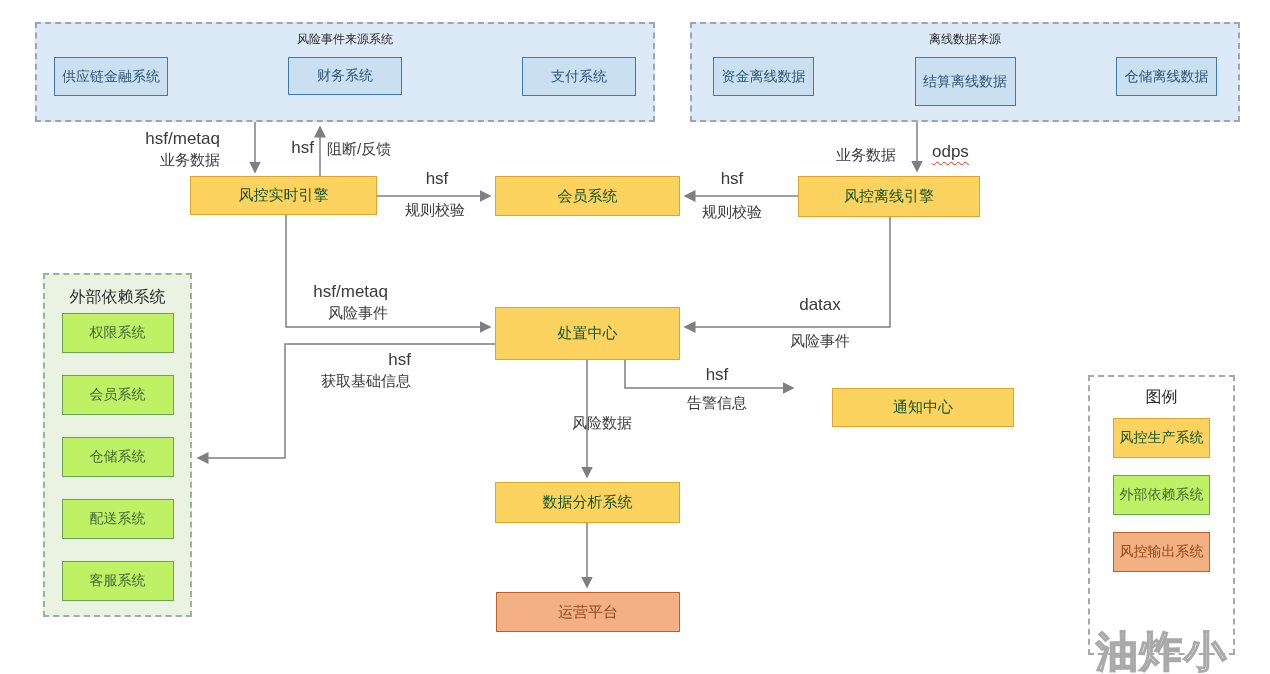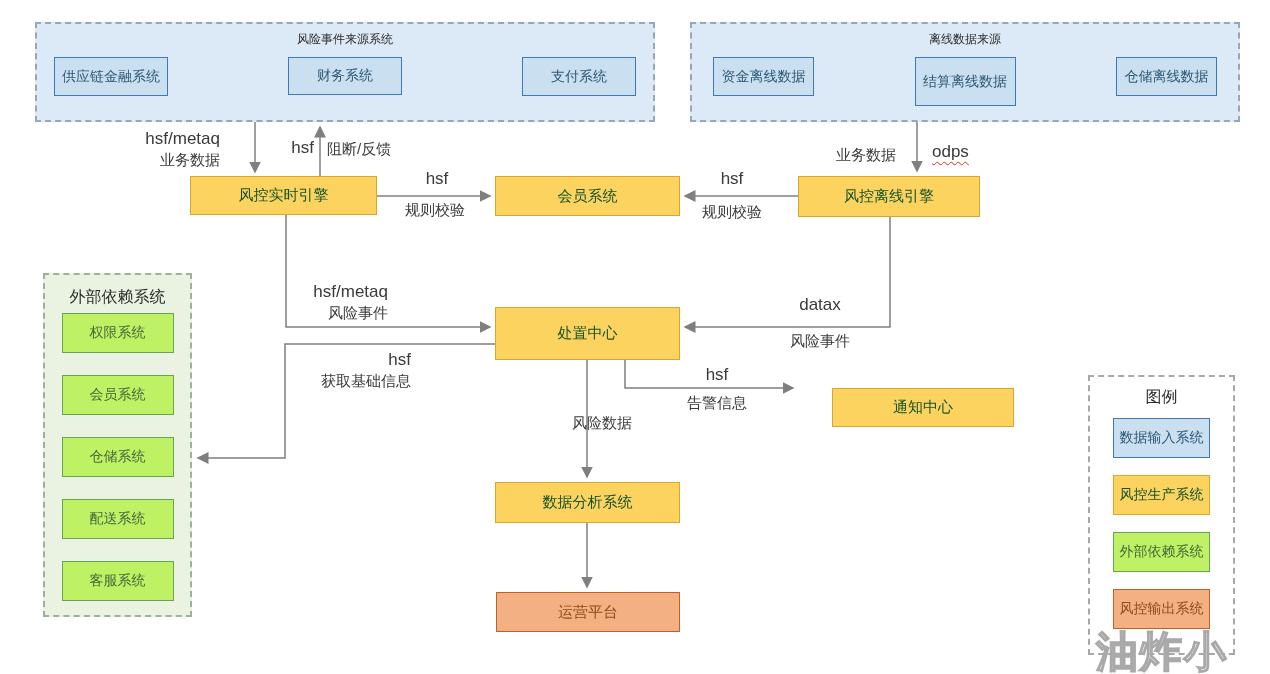--- a/index.html
+++ b/index.html
@@ -94,21 +94,20 @@
         <div class="node green small" style="width:112px;height:40px;">配送系统</div>
 
         <div class="node green small" style="width:112px;height:40px;">客服系统</div>
       </div>
   </div>
 
   <div class="container legend-group" style="left:1088px;top:375px;width:147px;height:280px;">
     <div class="container-title" style="margin-top:10px;font-size:16px;">图例</div>
     <div class="vbox-col" style="gap:17px;margin-top:10px;">
 
-        <div class="node small blue" style="width:97px;height:40px;">数据输入系统</div>
 
         <div class="node small yellow" style="width:97px;height:40px;">风控生产系统</div>
 
         <div class="node small green" style="width:97px;height:40px;">外部依赖系统</div>
 
         <div class="node small orange" style="width:97px;height:40px;">风控输出系统</div>
       </div>
   </div>
 
   <div class="node yellow abs" style="left:190px;top:176px;width:187px;height:39px;">风控实时引擎</div>

